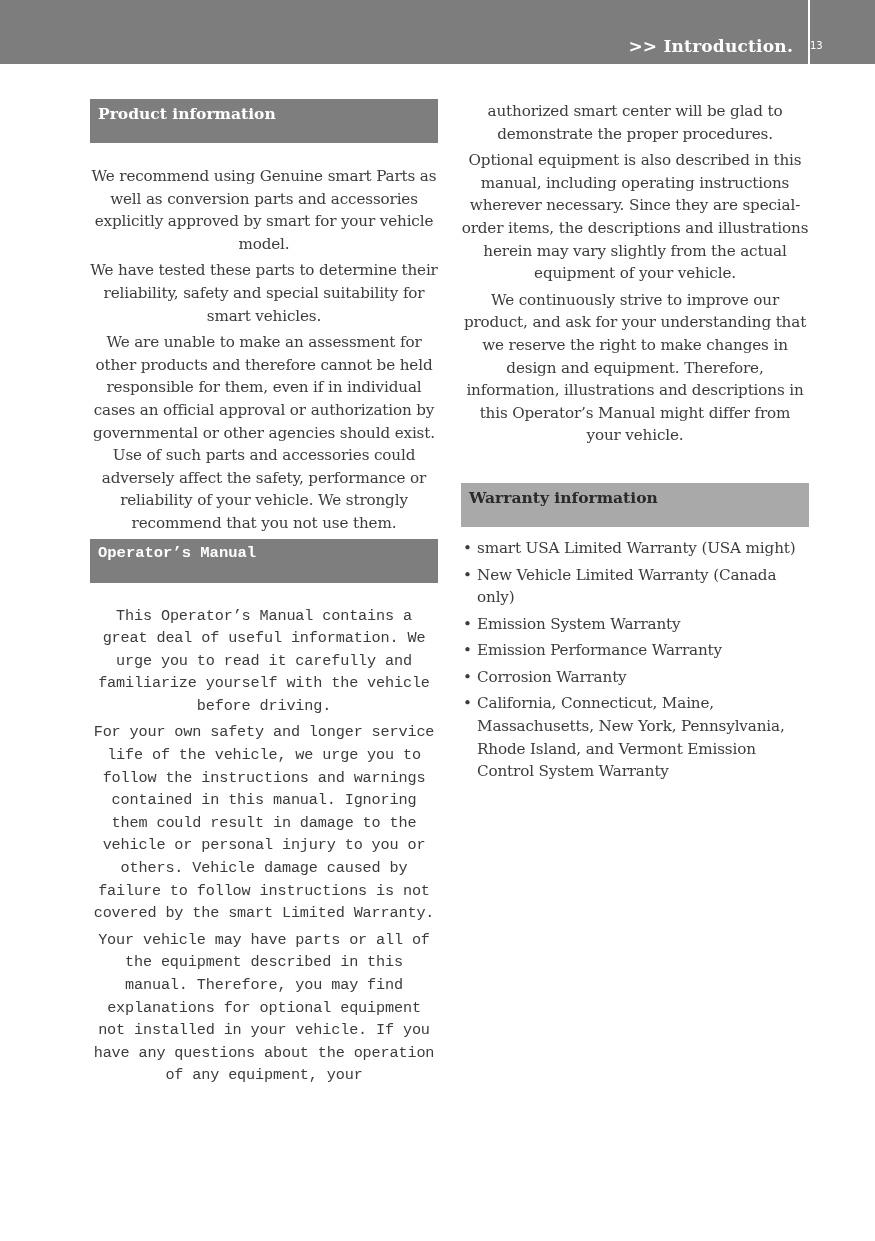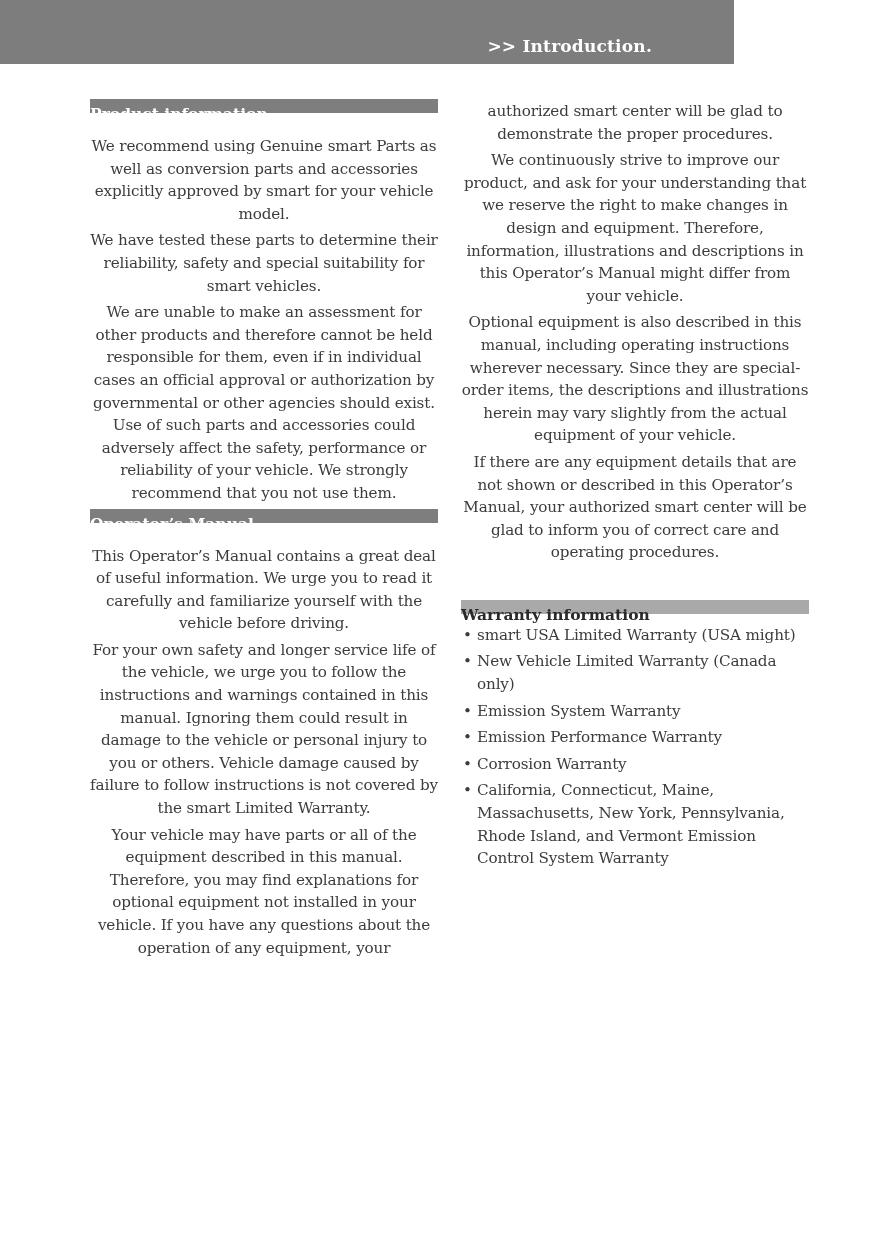--- a/index.html
+++ b/index.html
@@ -1,39 +1,39 @@
 <!DOCTYPE html>
 <html><head>
 <meta charset="utf-8">
 <style>
   html, body { margin: 0; padding: 0; }
   body {
     width: 875px; height: 1241px; background: #ffffff; position: relative; overflow: hidden;
     font-family: "DejaVu Serif", "Liberation Serif", serif; color: #3a3a3a;
   }
   .topbar {
-    position: absolute; left: 0; top: 0; width: 734px; height: 64px; background: #7d7d7d;
+    position: absolute; left: 0; top: 0; width: 875px; height: 64px; background: #7d7d7d;
   }
   .topbar .divider {
     position: absolute; left: 808px; top: 0; width: 2px; height: 64px; background: #ffffff;
   }
   .topbar .chapter {
     position: absolute; right: 82px; top: 36px; color: #ffffff;
     font-family: "DejaVu Serif", serif; font-weight: bold; font-size: 17px; letter-spacing: 0.2px;
   }
   .topbar .pagenum {
-    position: absolute; left: 810px; width: 65px; top: 40px; text-align: right; color: #ffffff;
-    font-family: "DejaVu Sans", sans-serif; font-size: 14px;
+    position: absolute; left: 810px; width: 65px; top: 40px; text-align: left; color: #ffffff;
+    font-family: "DejaVu Sans", sans-serif; font-size: 10px;
   }
   .col { position: absolute; width: 348px; }
   .col.left { left: 90px; top: 99px; }
   .col.right { left: 461px; top: 100px; }
   .sec-head {
-    height: 14px; background: #7e7e7e; color: #ffffff; font-weight: bold; font-size: 15.5px;
-    line-height: 29px; padding-left: 0; box-sizing: border-box; margin-bottom: 22px;
+    height: 44px; background: #7e7e7e; color: #ffffff; font-weight: bold; font-size: 15.5px;
+    line-height: 29px; padding-left: 8px; box-sizing: border-box; margin-bottom: 22px;
   }
   .sec-head.light { background: #a9a9a9; color: #2a2a2a; margin-bottom: 10px; }
   p {
     margin: 0 0 4px 0; font-size: 15.2px; line-height: 22.6px; color: #3c3c3c; letter-spacing: -0.15px; text-align: center;
   }
   ul { list-style: none; margin: 0; padding: 0; }
   li {
     position: relative; padding-left: 16px; font-size: 15.2px; line-height: 22.6px; margin-bottom: 4px;
     color: #3c3c3c; letter-spacing: -0.15px;
   }
@@ -48,34 +48,33 @@
   <span class="pagenum">13</span>
 </div>
 
 <div class="col left">
   <section>
     <div class="sec-head">Product information</div>
     <p>We recommend using Genuine smart Parts as well as conversion parts and accessories explicitly approved by smart for your vehicle model.</p>
     <p>We have tested these parts to determine their reliability, safety and special suitability for smart vehicles.</p>
     <p>We are unable to make an assessment for other products and therefore cannot be held responsible for them, even if in individual cases an official approval or authorization by governmental or other agencies should exist. Use of such parts and accessories could adversely affect the safety, performance or reliability of your vehicle. We strongly recommend that you not use them.</p>
   </section>
-  <section style="">
+  <section style="font-family:Liberation Mono, monospace;">
     <div class="sec-head">Operator’s Manual</div>
     <p>This Operator’s Manual contains a great deal of useful information. We urge you to read it carefully and familiarize yourself with the vehicle before driving.</p>
     <p>For your own safety and longer service life of the vehicle, we urge you to follow the instructions and warnings contained in this manual. Ignoring them could result in damage to the vehicle or personal injury to you or others. Vehicle damage caused by failure to follow instructions is not covered by the smart Limited Warranty.</p>
     <p>Your vehicle may have parts or all of the equipment described in this manual. Therefore, you may find explanations for optional equipment not installed in your vehicle. If you have any questions about the operation of any equipment, your</p>
   </section>
 </div>
 
 <div class="col right">
   <section>
     <p>authorized smart center will be glad to demonstrate the proper procedures.</p>
+    <p>Optional equipment is also described in this manual, including operating instructions wherever necessary. Since they are special-order items, the descriptions and illustrations herein may vary slightly from the actual equipment of your vehicle.</p>
     <p>We continuously strive to improve our product, and ask for your understanding that we reserve the right to make changes in design and equipment. Therefore, information, illustrations and descriptions in this Operator’s Manual might differ from your vehicle.</p>
-    <p>Optional equipment is also described in this manual, including operating instructions wherever necessary. Since they are special-order items, the descriptions and illustrations herein may vary slightly from the actual equipment of your vehicle.</p>
-    <p>If there are any equipment details that are not shown or described in this Operator’s Manual, your authorized smart center will be glad to inform you of correct care and operating procedures.</p>
   </section>
   <section style="margin-top:36px;">
     <div class="sec-head light">Warranty information</div>
     <ul>
       <li><span class="bullet">•</span><span>smart USA Limited Warranty (USA might)</span></li>
       <li><span class="bullet">•</span><span>New Vehicle Limited Warranty (Canada only)</span></li>
       <li><span class="bullet">•</span><span>Emission System Warranty</span></li>
       <li><span class="bullet">•</span><span>Emission Performance Warranty</span></li>
       <li><span class="bullet">•</span><span>Corrosion Warranty</span></li>
       <li><span class="bullet">•</span><span>California, Connecticut, Maine, Massachusetts, New York, Pennsylvania, Rhode Island, and Vermont Emission Control System Warranty</span></li>

